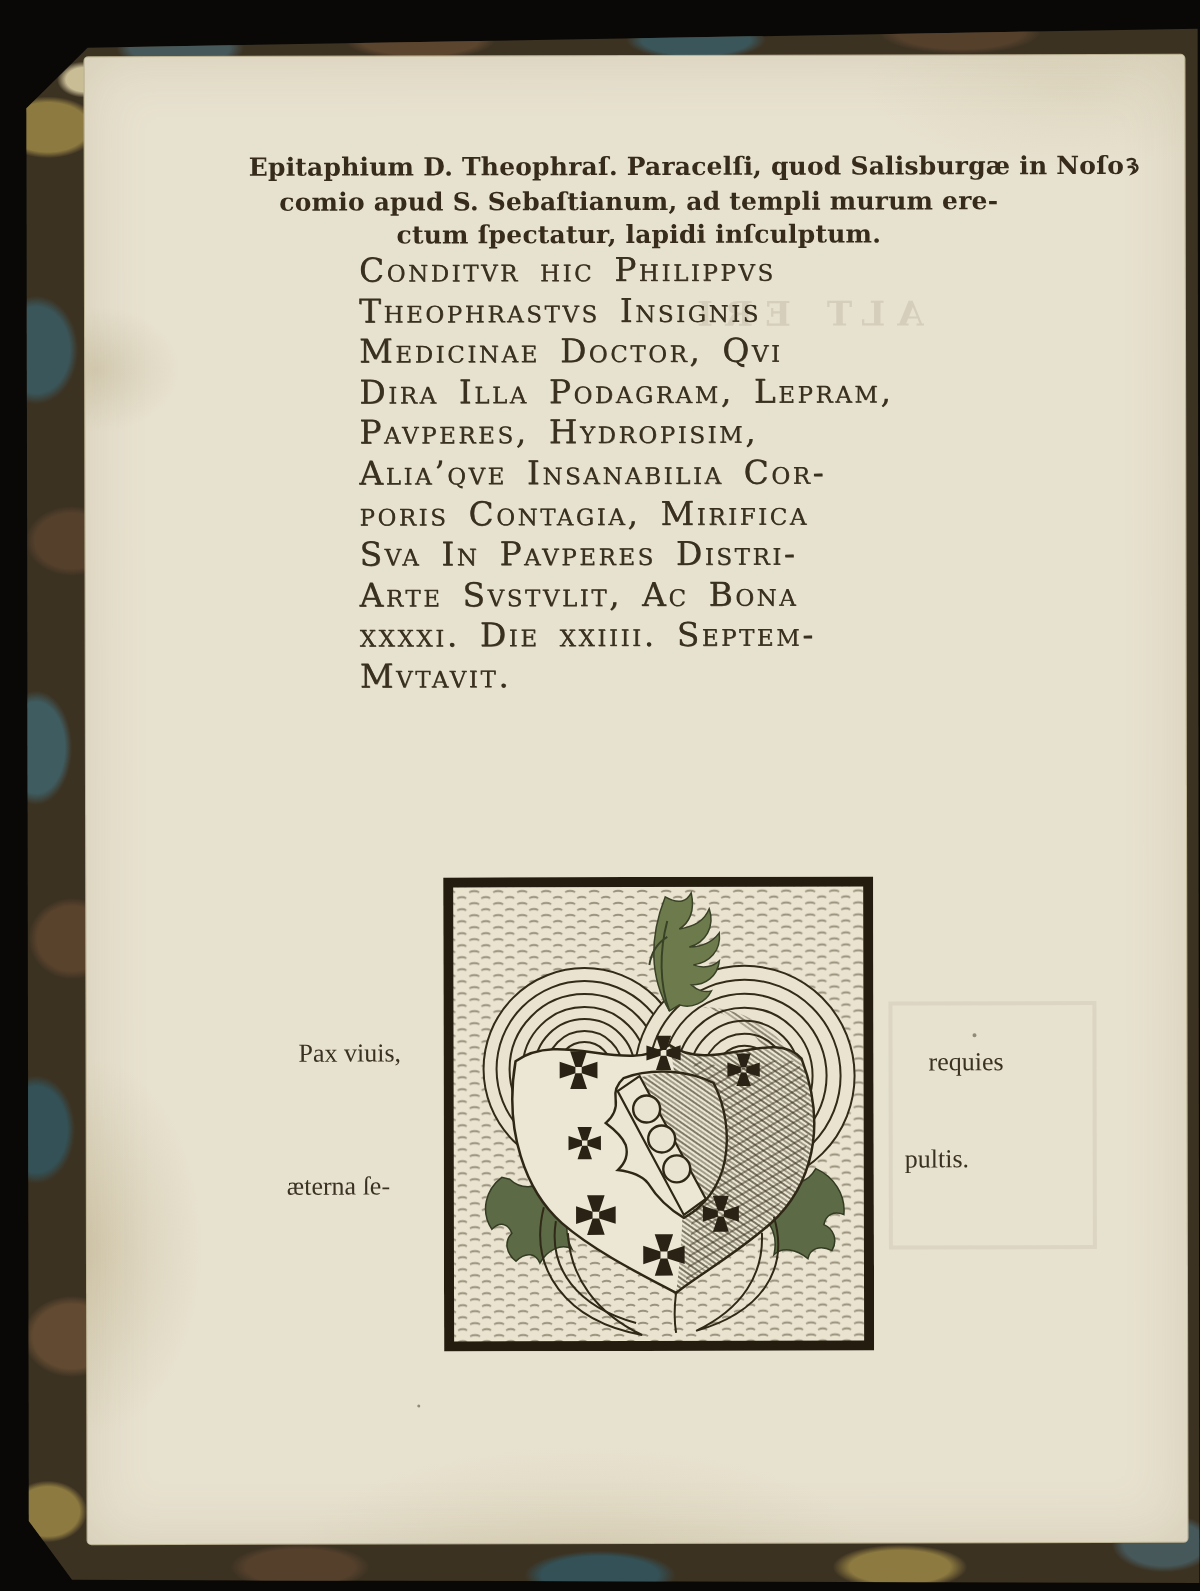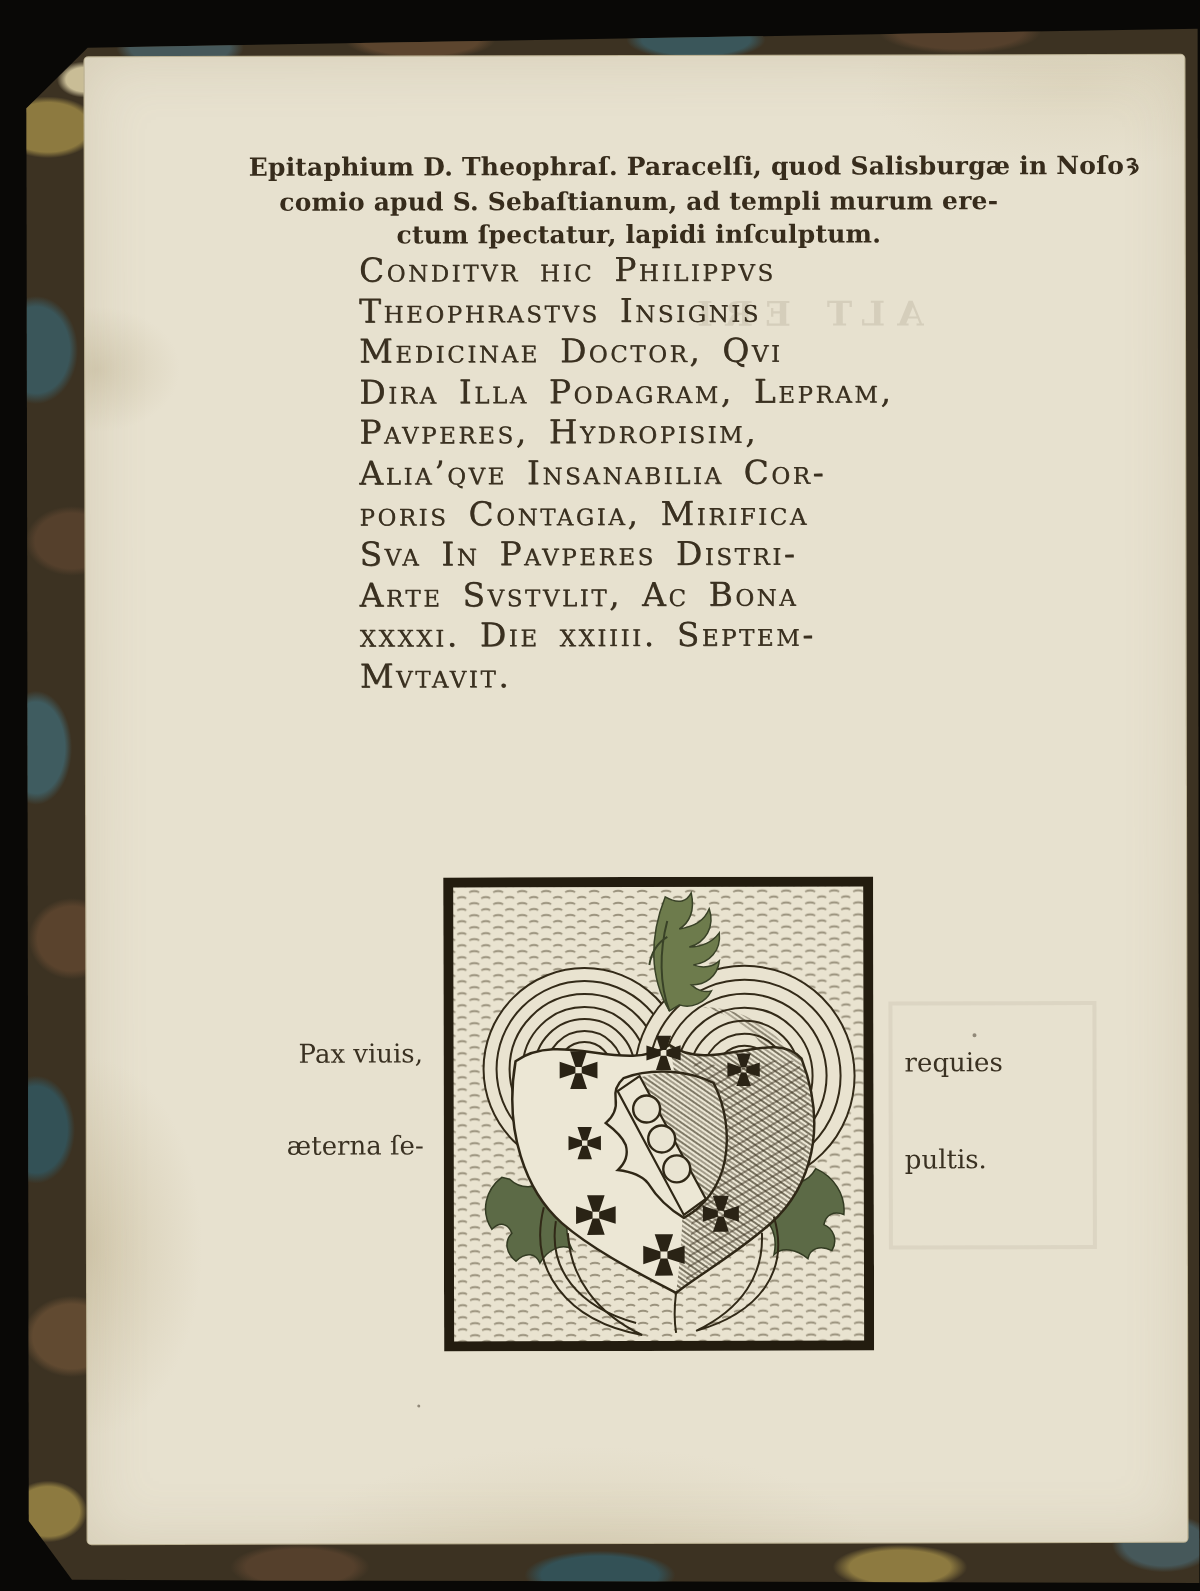--- a/index.html
+++ b/index.html
@@ -43,24 +43,24 @@
 
   .heading{position:absolute;left:164px;top:94px;width:780px;text-align:center;
     font-size:25px;font-weight:bold;line-height:33px;color:#372c1c;letter-spacing:.2px;}
   .heading .h-line{white-space:nowrap;}
   .flourish{display:inline-block;vertical-align:-2px;margin-left:2px;}
 
   .epitaph{position:absolute;left:274px;top:194px;width:600px;color:#3a3020;
     font-variant:small-caps;font-size:33px;line-height:40.6px;letter-spacing:2.5px;
     word-spacing:7px;text-shadow:.4px .3px 0 rgba(58,48,32,.75);white-space:nowrap;}
 
-  .motto{position:absolute;font-size:26px;color:#3a3122;white-space:nowrap;}
+  .motto{position:absolute;font-size:26px;color:#3a3122;white-space:nowrap;font-family:Liberation Serif, serif;}
   .motto.lt{left:212px;top:982px;}
-  .motto.lb{left:200px;top:1074px;}
-  .motto.rt{left:818px;top:992px;}
+  .motto.lb{left:200px;top:1115px;}
+  .motto.rt{left:842px;top:992px;}
   .motto.rb{left:818px;top:1089px;}
 
   .woodcut{position:absolute;left:357px;top:821px;width:430px;height:474px;}
 
   
   .ghost{position:absolute;left:600px;top:238px;width:430px;text-align:right;
     transform:scaleX(-1);font-size:34px;font-weight:bold;letter-spacing:12px;
     color:rgba(106,93,68,.14);white-space:nowrap;}
   .ghost2{position:absolute;left:802px;top:946px;width:200px;height:240px;
     border:4px solid rgba(116,104,80,.09);}

